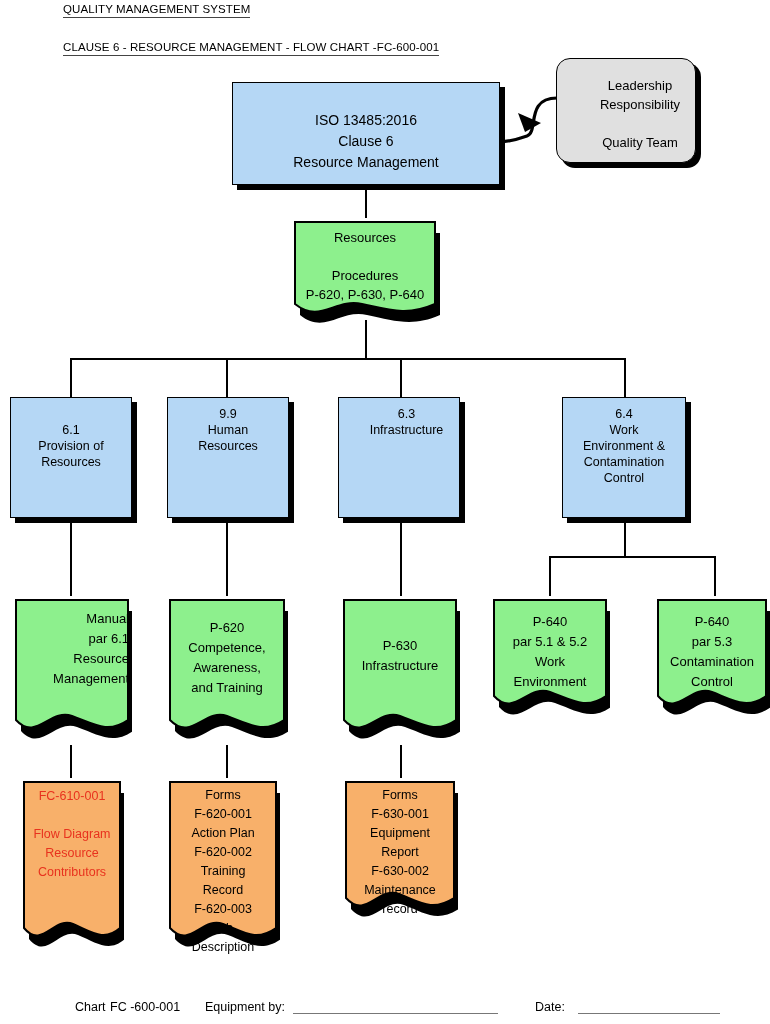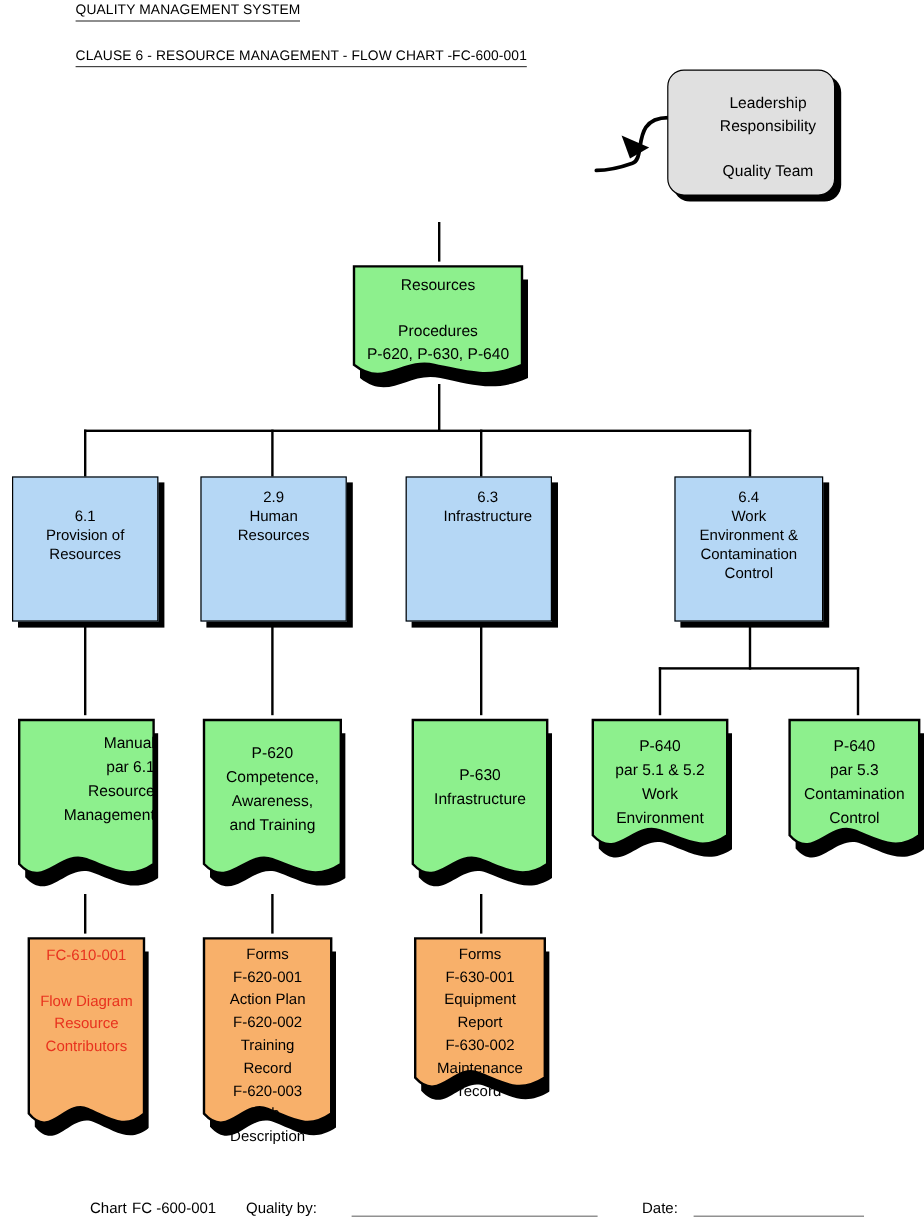--- a/index.html
+++ b/index.html
@@ -103,20 +103,28 @@
 
   <div class="vline" style="left:70px;top:745px;height:33px;"></div>
   <div class="vline" style="left:226px;top:745px;height:33px;"></div>
   <div class="vline" style="left:400px;top:745px;height:33px;"></div>
 
   <svg style="position:absolute;left:495px;top:92px;width:85px;height:75px;overflow:visible;">
     <path d="M 62 6 C 30 6 44 40 32 44 C 18 49 10 50 2 50" fill="none" stroke="#000" stroke-width="3.2" stroke-linecap="round"></path>
     <path d="M 23 21 L 30 40 L 46 31 Z" fill="#000"></path>
   </svg>
 
+  <div class="shape rect" style="left:232px;top:82px;width:268px;height:103px;">
+    <div class="shadow"></div>
+    <div class="face">
+      <div class="txt" style="padding-top:27px;line-height:21px;font-size:14px;">ISO 13485:2016
+Clause 6
+Resource Management</div>
+    </div>
+  </div>
 
   <div class="shape round" style="left:556px;top:58px;width:140px;height:105px;">
     <div class="shadow"></div>
     <div class="face">
       <div class="txt" style="padding-top:17px;line-height:19px;font-size:13px;margin-left:28px;">Leadership
 Responsibility
 
 Quality Team</div>
     </div>
   </div>
@@ -139,21 +147,21 @@
     <div class="face">
       <div class="txt" style="padding-top:24px;">6.1
 Provision of
 Resources</div>
     </div>
   </div>
 
   <div class="shape rect" style="left:167px;top:397px;width:122px;height:121px;">
     <div class="shadow"></div>
     <div class="face">
-      <div class="txt" style="padding-top:8px;">2.9
+      <div class="txt" style="padding-top:8px;">9.9
 Human
 Resources</div>
     </div>
   </div>
 
   <div class="shape rect" style="left:338px;top:397px;width:122px;height:121px;">
     <div class="shadow"></div>
     <div class="face">
       <div class="txt" style="padding-top:8px;padding-left:18px;">6.3
 Infrastructure</div>
@@ -277,20 +285,20 @@
 Equipment
 Report
 F-630-002
 Maintenance
 record</div>
     </div>
   </div>
 
   <div class="foot" style="left:75px;top:1000px;">Chart</div>
   <div class="foot" style="left:110px;top:1000px;">FC -600-001</div>
-  <div class="foot" style="left:205px;top:1000px;">Quality by:</div>
+  <div class="foot" style="left:205px;top:1000px;">Equipment by:</div>
   <div class="foot" style="left:295px;top:1000px;width:200px;"></div>
   <div class="fline" style="left:293px;top:1013px;width:205px;"></div>
   <div class="foot" style="left:535px;top:1000px;">Date:</div>
   <div class="foot" style="left:580px;top:1000px;width:140px;"></div>
   <div class="fline" style="left:578px;top:1013px;width:142px;"></div>
 
 </div>
 
 </body></html>

